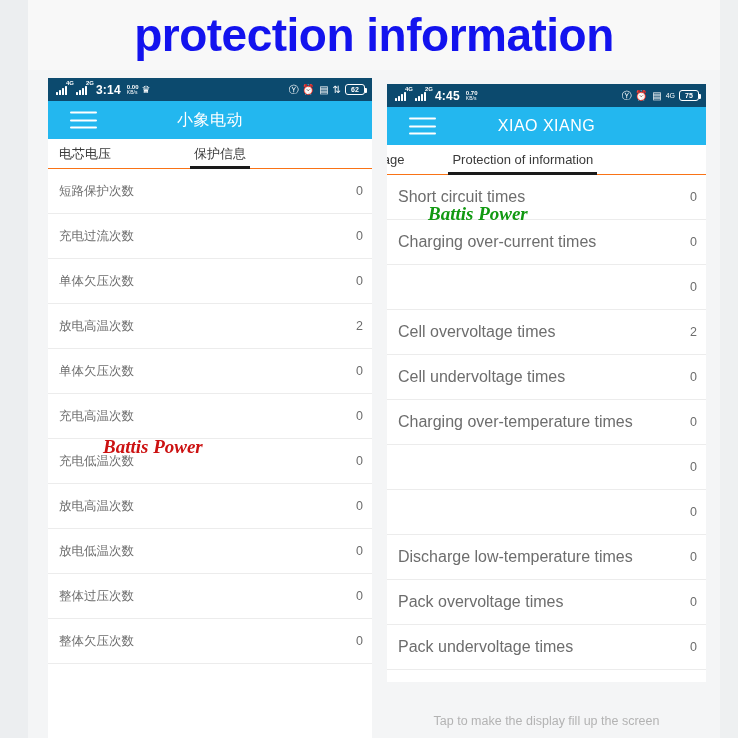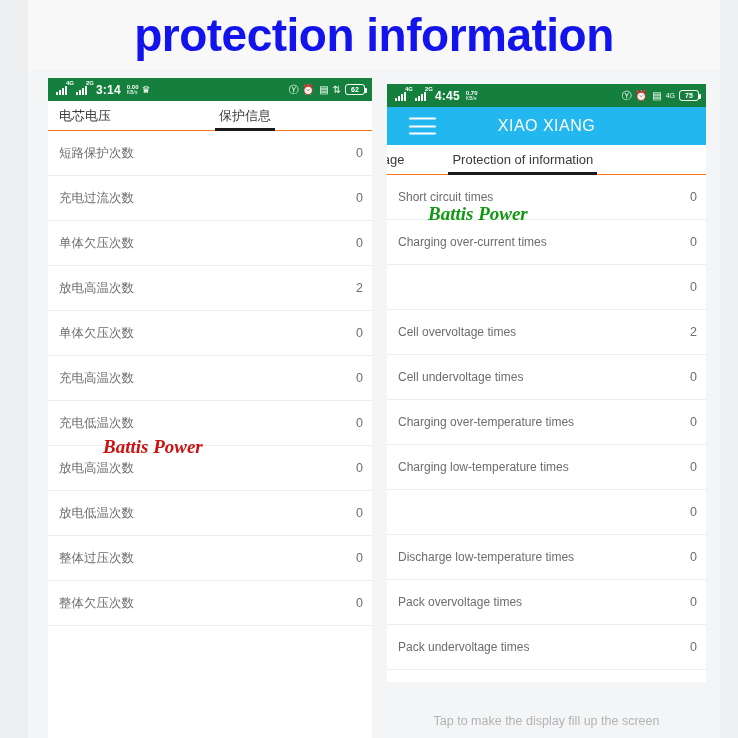--- a/index.html
+++ b/index.html
@@ -50,21 +50,21 @@
   .phone {
     position:absolute; top:8px;
     background:#ffffff;
     overflow:hidden;
   }
   #phone-left  { left:20px;  width:324px; height:660px; }
   #phone-right { left:359px; width:319px; height:660px;margin-top:6px; }
 
   
   .statusbar {
-    height:23px; background:#15803d;
+    height:23px; background:#0c4a6e;
     display:flex; align-items:center;
     padding:0 7px 0 8px;
     color:#ffffff;
     font-size:11px;
     position:relative;
   }
   .sb-left { display:flex; align-items:center; gap:3px; }
   .sb-right { margin-left:auto; display:flex; align-items:center; gap:4px; }
   .sig { display:inline-flex; align-items:flex-end; gap:1px; height:11px; position:relative; }
   .sig i { display:block; width:2px; background:#fff; border-radius:.5px; }
@@ -116,35 +116,35 @@
     position:relative; height:30px;
     display:flex; align-items:center;
     white-space:nowrap;
   }
   .tab .under {
     position:absolute; left:-4px; right:-4px; bottom:0; height:2.5px;
     background:#1a1a1a; display:none;
   }
   .tab.active .under { display:block; }
   #tabs-left .tab.t1 { margin-left:11px; }
-  #tabs-left .tab.t2 { margin-left:108px; }
+  #tabs-left .tab.t2 { margin-left:83px; }
   #tabs-right .tab.t1 { margin-left:-18px; }
   #tabs-right .tab.t2 { margin-left:48px; }
 
   
   .list { background:#ffffff; }
   .row {
     height:45px;
     display:flex; align-items:center;
     padding:0 9px 0 11px;
     border-bottom:1px solid #ececec;
     background:#ffffff;
     justify-content:center;
   }
-  .row .label { font-size:12px; color:#6d6d6d; }
+  .row .label { font-size:16px; color:#6d6d6d; }
   .row .value { margin-left:auto; font-size:12.5px; color:#6d6d6d; }
   .row-cn .label, .row-cn .value { font-size:12.5px; }
 
   
   .filler-white { background:#ffffff; }
   .tap-hint {
     background:#f4f5f6;
     display:flex; align-items:center; justify-content:center;
     color:#b3b3b3; font-size:12.5px;
   }
@@ -202,20 +202,28 @@
         </div>
         <div class="sb-right">
           <span class="mini-ico">Ⓨ</span>
           <span class="mini-ico">⏰</span>
           <span class="mini-ico">▤</span>
           <span class="mini-ico">⇅</span>
           <span class="battery">62</span>
         </div>
       </div>
 
+      <div class="appbar">
+        <div class="hamburger">
+          <span></span>
+            <span></span>
+            <span></span>
+        </div>
+        <div class="appbar-title">小象电动</div>
+      </div>
 
       <div class="tabs" id="tabs-left">
         <div class="tab t1">
           <span>电芯电压</span>
 
         </div>
         <div class="tab t2 active">
           <span>保护信息</span>
           <span class="under"></span>
         </div>
@@ -341,21 +349,20 @@
         </div>
         <div class="row">
           <span class="label">Cell undervoltage times</span>
           <span class="value">0</span>
         </div>
         <div class="row">
           <span class="label">Charging over-temperature times</span>
           <span class="value">0</span>
         </div>
         <div class="row">
-          <span class="label">Charging low-temperature times</span>
           <span class="value">0</span>
         </div>
         <div class="row">
           <span class="value">0</span>
         </div>
         <div class="row">
           <span class="label">Discharge low-temperature times</span>
           <span class="value">0</span>
         </div>
         <div class="row">

